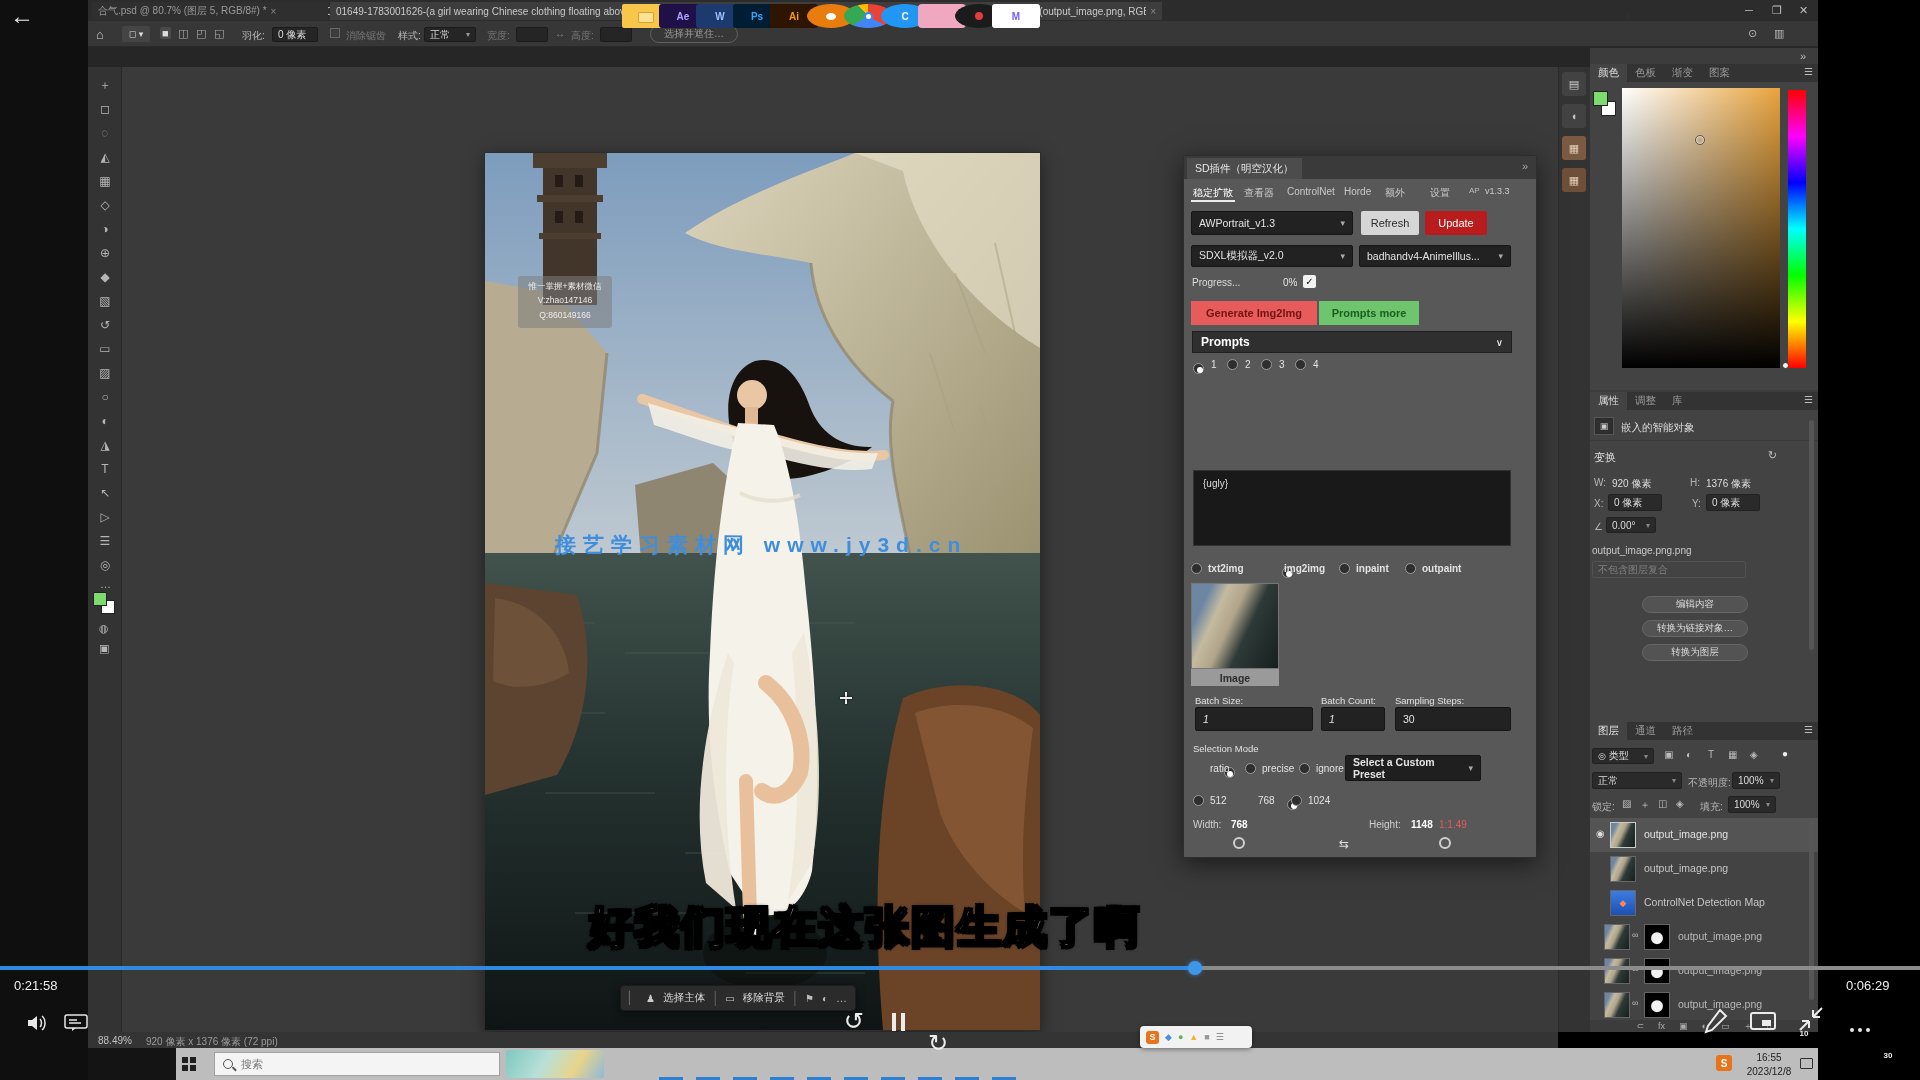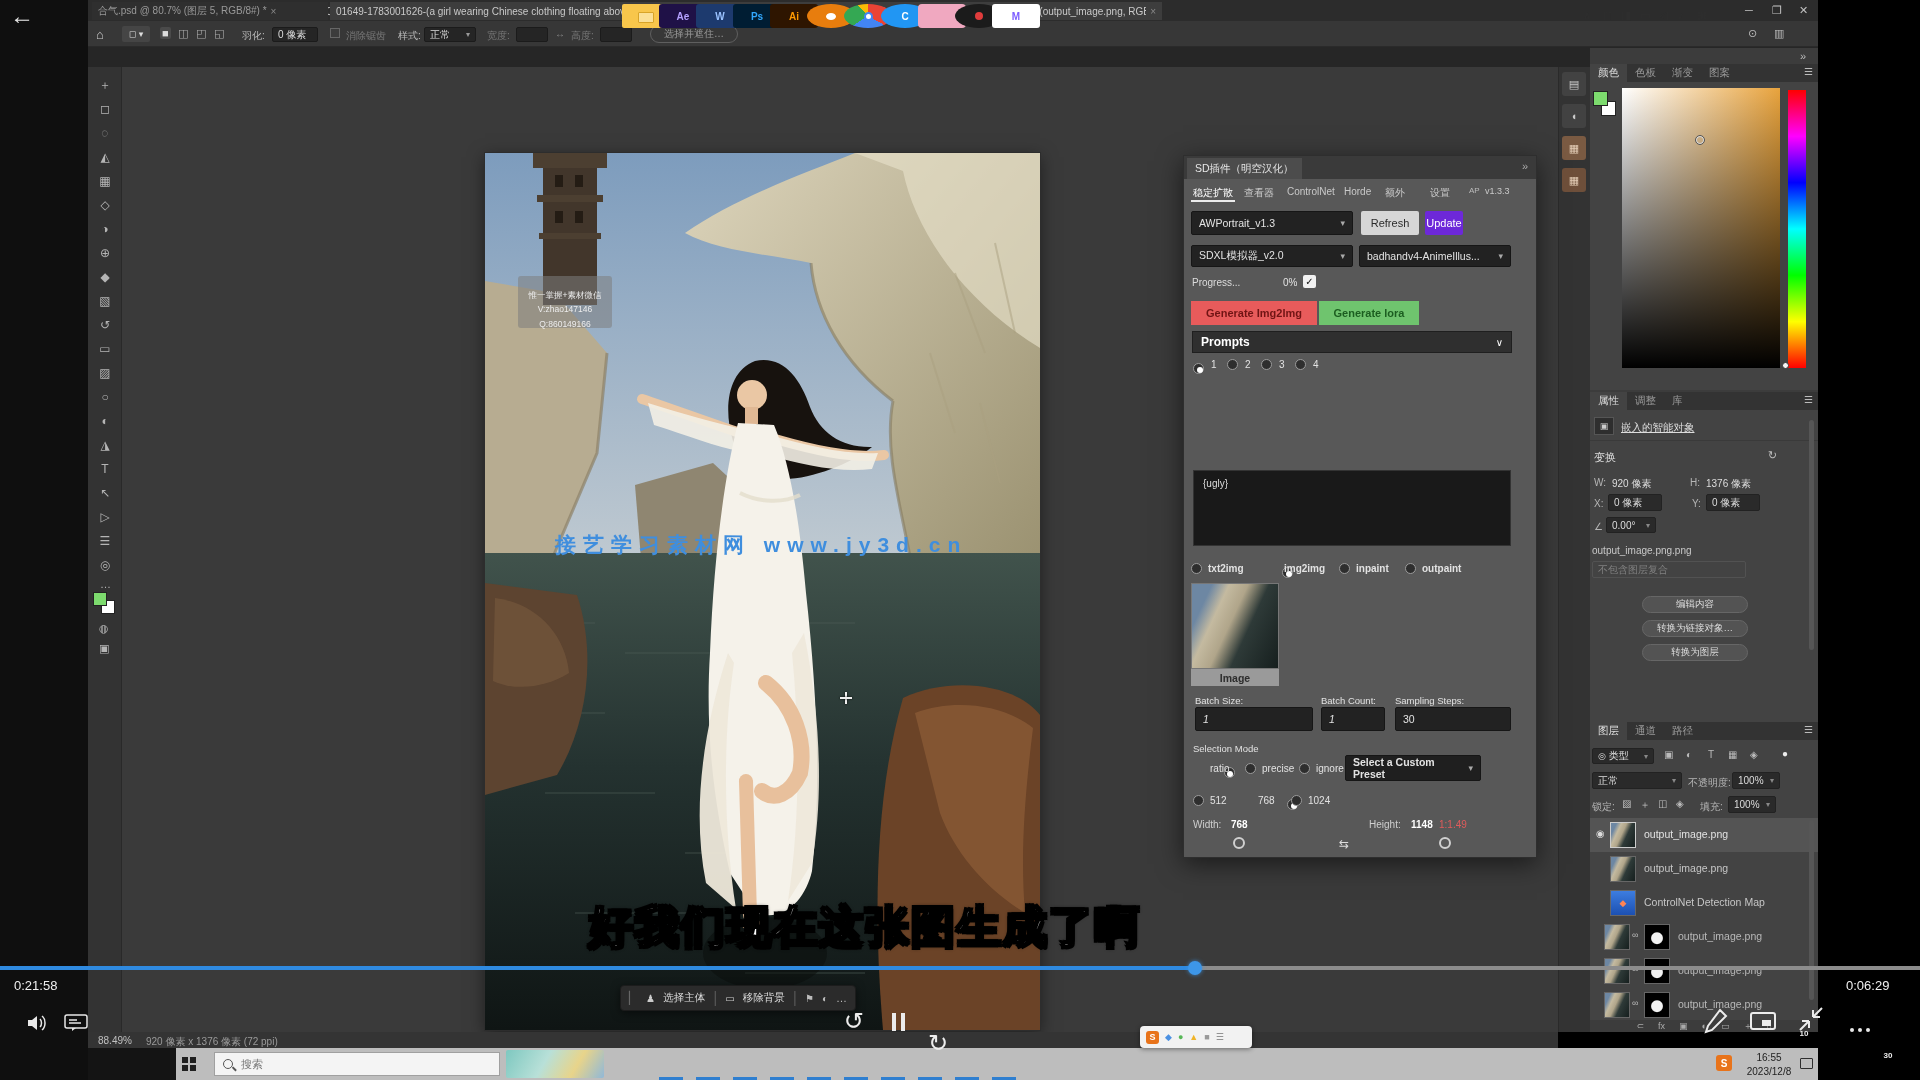--- a/index.html
+++ b/index.html
@@ -202,21 +202,21 @@
         <path d="M38,70 C25,120 14,200 10,300 C5,380 14,450 30,520 L56,560 C86,570 106,544 112,518 C122,430 116,330 106,240 C100,170 90,110 74,72 Z" fill="#f5f2ea"></path>
         <path d="M28,300 C2,380 -8,460 6,530 L36,556 C24,480 22,390 34,310 Z" fill="#eee8da" opacity="0.95"></path>
         <path d="M104,280 C120,360 124,440 112,510 L88,548 C100,470 100,380 92,300 Z" fill="#eee8da" opacity="0.9"></path>
         <path d="M66,330 C94,352 106,388 100,420 C90,442 74,448 62,438" stroke="#e8c09c" stroke-width="16" fill="none" stroke-linecap="round"></path>
         <path d="M46,428 L50,562" stroke="#e8c09c" stroke-width="14" stroke-linecap="round"></path>
         <ellipse cx="52" cy="572" rx="10" ry="6" fill="#caa07c"></ellipse>
         <path d="M40,140 C60,150 84,150 100,142" stroke="#e4ddcc" stroke-width="4" fill="none" opacity="0.8"></path>
       </g>
     </svg>
 
-    <div class="abs" style="left:33px;top:123px;width:94px;height:52px;background:rgba(125,125,125,.55);border-radius:3px;color:#ececec;font-size:8.5px;line-height:1.7;text-align:center;padding-top:12px;">
+    <div class="abs" style="left:33px;top:123px;width:94px;height:52px;background:rgba(125,125,125,.55);border-radius:3px;color:#ececec;font-size:8.5px;line-height:1.7;text-align:center;padding-top:3px;">
       <div>惟一掌握+素材微信</div>
       <div>V:zhao147146</div>
       <div>Q:860149166</div>
     </div>
     <div class="abs txt" style="left:70px;top:378px;color:#3f8ede;font-size:21px;font-weight:bold;letter-spacing:7px;">接艺学习素材网 www.jy3d.cn</div>
   </div>
 
   <div class="abs" style="left:840px;top:692px;width:12px;height:12px;">
     <div style="position:absolute;left:5px;top:0;width:2px;height:12px;background:#f0f0f0;box-shadow:0 0 2px #000;"></div>
     <div style="position:absolute;left:0;top:5px;width:12px;height:2px;background:#f0f0f0;box-shadow:0 0 2px #000;"></div>
@@ -247,21 +247,21 @@
   <div class="abs" style="left:1782px;top:362px;width:7px;height:7px;background:#f5f5f5;border-radius:50%;border:1px solid #333;"></div>
 
   <div class="abs ptabbar" style="top:392px;left:1590px;">
     <div class="ptab on">属性</div>
     <div class="ptab">调整</div>
     <div class="ptab">库</div>
   </div>
   <span class="abs" style="left:1804px;top:394px;color:#bbb;font-size:10px;">☰</span>
   <div class="abs pbody" style="top:410px;left:1590px;height:312px;"></div>
   <div class="abs" style="left:1594px;top:417px;width:20px;height:18px;background:#2e2e2e;border:1px solid #555;color:#ccc;font-size:9px;display:flex;align-items:center;justify-content:center;">▣</div>
-  <span class="abs pvalue txt" style="left:1621px;top:421px;font-size:10.5px;text-decoration:underline;">嵌入的智能对象</span>
+  <span class="abs pvalue txt" style="left:1621px;top:421px;font-size:10.5px;">嵌入的智能对象</span>
   <div class="abs" style="left:1590px;top:440px;width:228px;height:1px;background:#3a3a3a;"></div>
   <span class="abs pvalue txt" style="left:1594px;top:450px;font-size:11px;">变换</span>
   <span class="abs" style="left:1768px;top:449px;color:#bbb;font-size:11px;">↻</span>
   <span class="abs plabel" style="left:1594px;top:477px;">W:</span>
   <span class="abs pvalue" style="left:1612px;top:477px;">920 像素</span>
   <span class="abs plabel" style="left:1690px;top:477px;">H:</span>
   <span class="abs pvalue" style="left:1706px;top:477px;">1376 像素</span>
   <span class="abs plabel" style="left:1594px;top:498px;">X:</span>
   <div class="abs pinput" style="left:1608px;top:494px;width:54px;height:17px;">0 像素</div>
   <span class="abs plabel" style="left:1692px;top:498px;">Y:</span>
@@ -367,37 +367,37 @@
     <span class="sd-tab" style="left:246px;">设置</span>
     <span class="sd-tab" style="left:285px;font-size:8px;color:#bbb;">AP</span>
     <span class="sd-tab" style="left:301px;font-size:9px;">v1.3.3</span>
     <div class="abs" style="left:7px;top:44px;width:44px;height:2px;background:#ececec;"></div>
 
     <div class="sd-dd" style="left:7px;top:55px;width:162px;height:24px;">
         <span>AWPortrait_v1.3</span>
         <span class="chev">▾</span>
       </div>
     <div class="abs" style="left:177px;top:55px;width:58px;height:24px;background:#d6d6d6;color:#2b2b2b;font-size:11px;display:flex;align-items:center;justify-content:center;border-radius:2px;">Refresh</div>
-    <div class="abs" style="left:241px;top:55px;width:38px;height:24px;background:#6d28d9;color:#fff;font-size:11px;display:flex;align-items:center;justify-content:center;border-radius:2px;">Update</div>
+    <div class="abs" style="left:241px;top:55px;width:62px;height:24px;background:#b91c1c;color:#fff;font-size:11px;display:flex;align-items:center;justify-content:center;border-radius:2px;">Update</div>
 
     <div class="sd-dd" style="left:7px;top:89px;width:162px;height:22px;">
         <span>SDXL模拟器_v2.0</span>
         <span class="chev">▾</span>
       </div>
     <div class="sd-dd" style="left:175px;top:89px;width:152px;height:22px;">
         <span>badhandv4-AnimeIllus...</span>
         <span class="chev">▾</span>
       </div>
 
     <span class="sd-lbl" style="left:8px;top:121px;color:#dcdcdc;text-align:center;">Progress...</span>
     <span class="sd-lbl" style="left:99px;top:121px;">0%</span>
     <div class="abs" style="left:119px;top:119px;width:13px;height:13px;background:#f2f2f2;border-radius:2px;color:#111;font-size:10px;line-height:13px;text-align:center;">✓</div>
 
     <div class="abs" style="left:7px;top:145px;width:126px;height:24px;background:#e85b5b;color:#701414;font-weight:bold;font-size:11px;display:flex;align-items:center;justify-content:center;">Generate Img2Img</div>
-    <div class="abs" style="left:135px;top:145px;width:100px;height:24px;background:#6fc46e;color:#1c5e20;font-weight:bold;font-size:11px;display:flex;align-items:center;justify-content:center;">Generate lora</div>
+    <div class="abs" style="left:135px;top:145px;width:100px;height:24px;background:#6fc46e;color:#1c5e20;font-weight:bold;font-size:11px;display:flex;align-items:center;justify-content:center;">Prompts more</div>
 
     <div class="abs" style="left:8px;top:175px;width:320px;height:22px;background:#2f2f2f;border:1px solid #1f1f1f;color:#fff;font-size:12px;font-weight:bold;display:flex;align-items:center;padding:0 8px;">
       <span>Prompts</span>
       <span style="margin-left:auto;font-weight:normal;font-size:10px;">∨</span>
     </div>
 
     <span class="rdo on abs" style="left:9px;top:203px;"></span>
     <span class="sd-lbl" style="left:27px;top:203px;">1</span>
     <span class="rdo abs" style="left:43px;top:203px;"></span>
     <span class="sd-lbl" style="left:61px;top:203px;">2</span>

